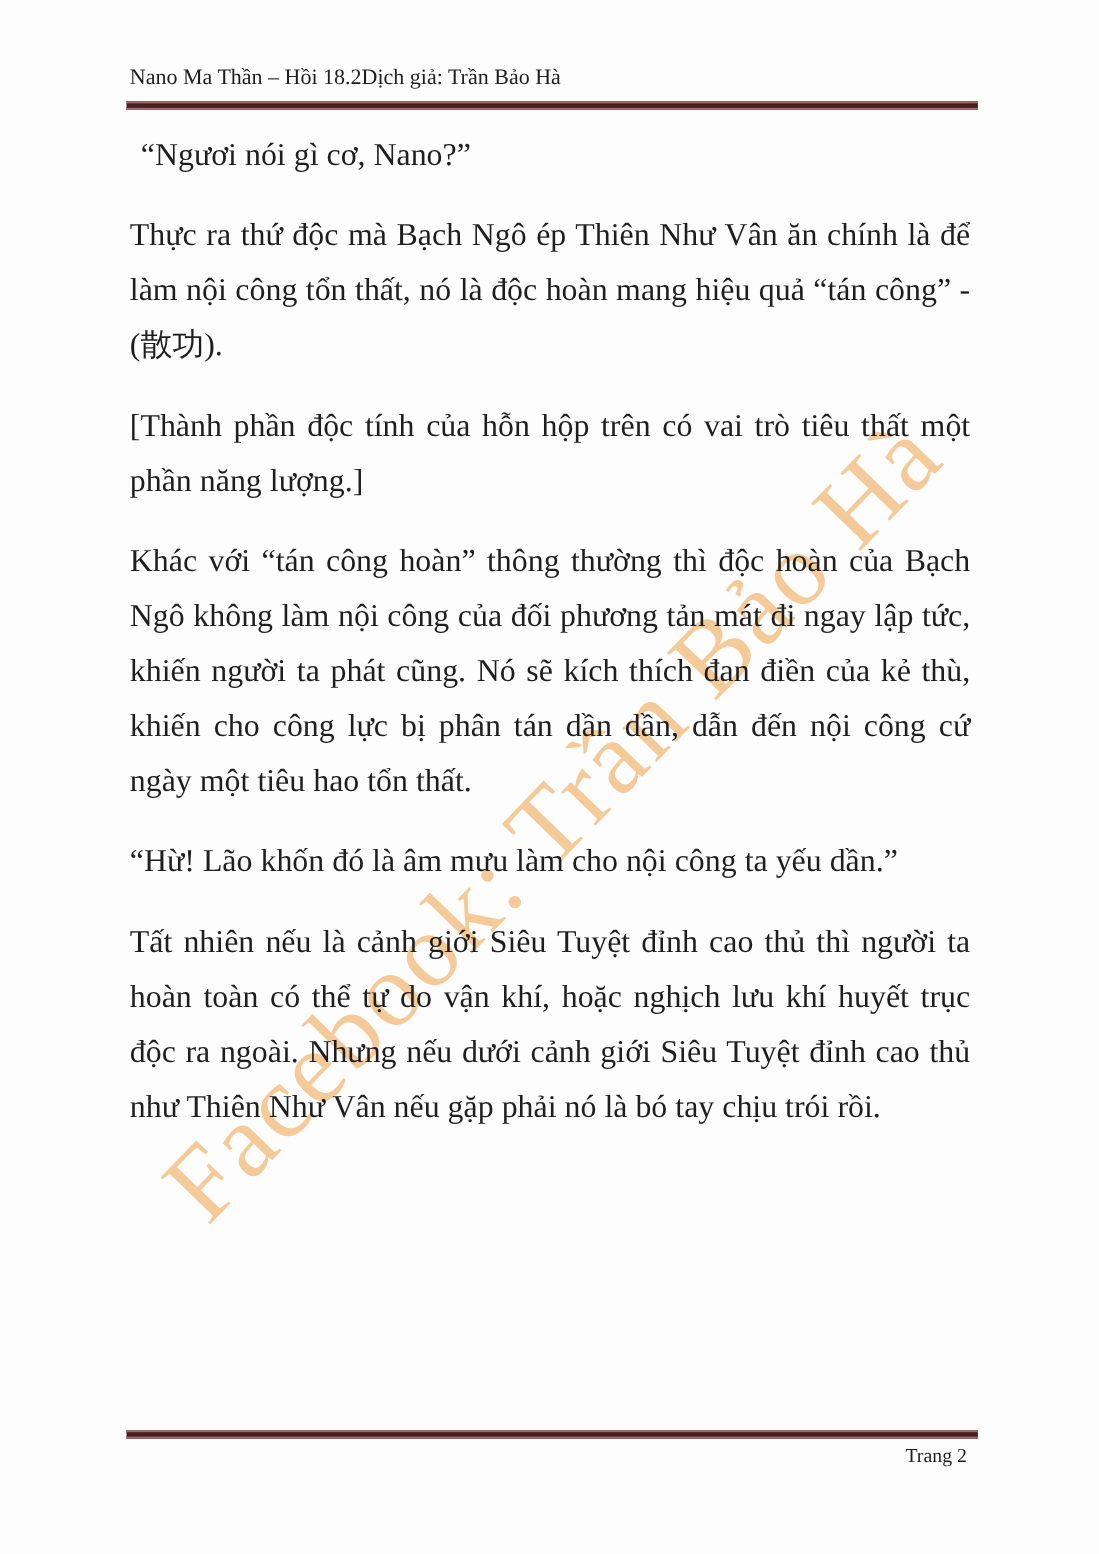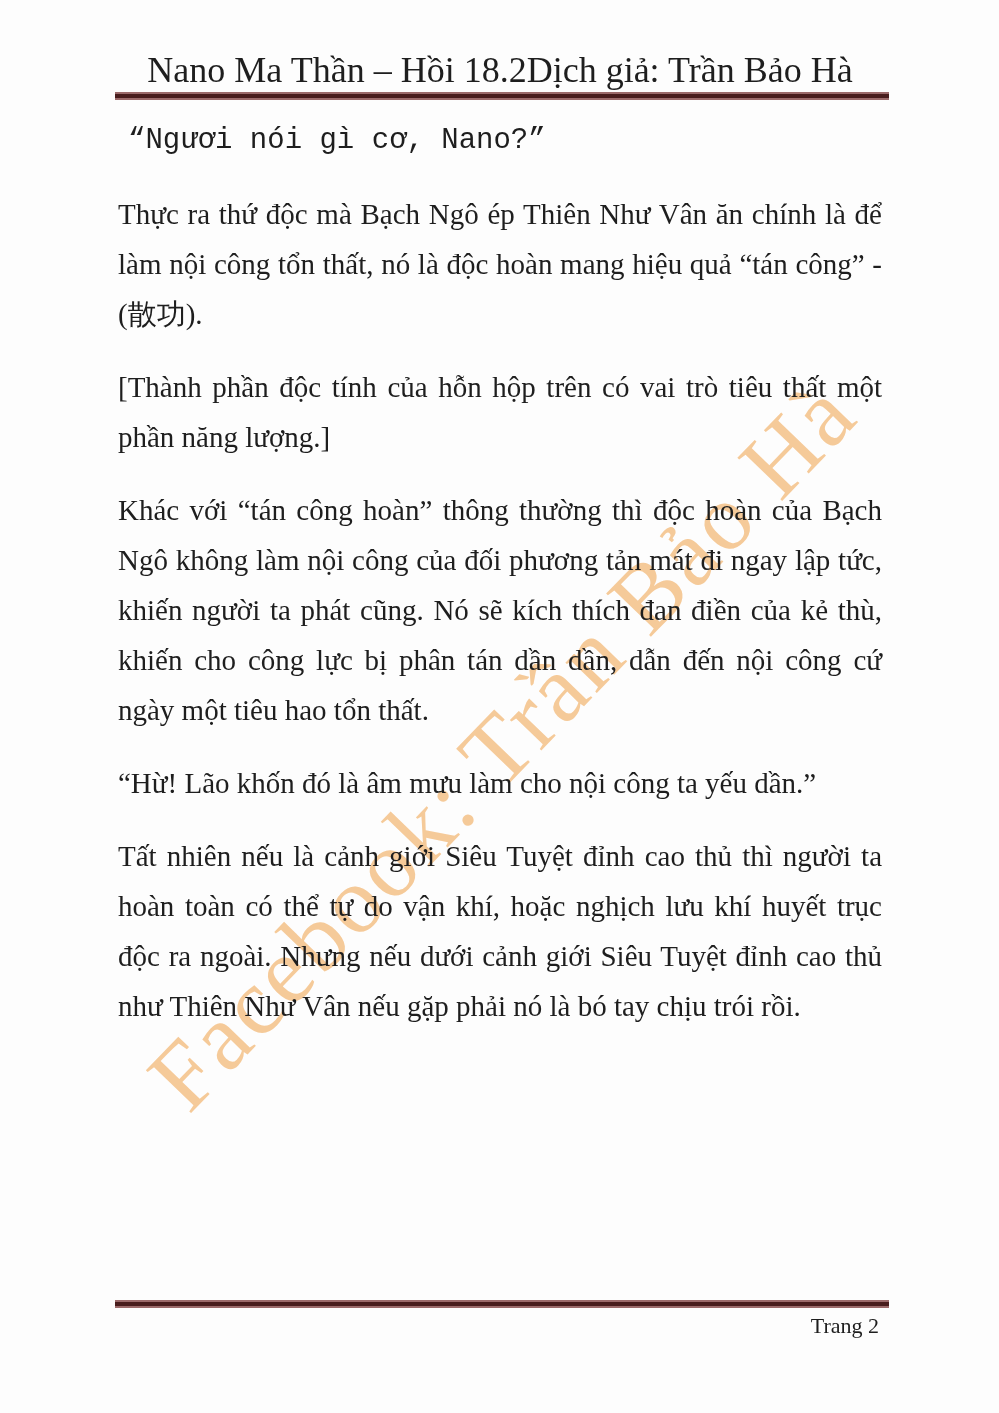--- a/index.html
+++ b/index.html
@@ -30,22 +30,22 @@
     opacity: 0.9;
     z-index: 1;
     pointer-events: none;
   }
   .header {
     position: absolute;
     top: 52px;
     left: 118px;
     right: 117px;
     display: flex;
-    justify-content: center;
-    font-size: 36px;
+    justify-content: flex-start;
+    font-size: 20px;
     line-height: 36px;
     z-index: 2;
   }
   .rule {
     position: absolute;
     left: 115px;
     right: 110px;
     height: 8px;
     background: #481d1d;
     border-top: 2px solid #9b6a6a;
@@ -59,26 +59,26 @@
     position: absolute;
     top: 116px;
     left: 118px;
     right: 117px;
     z-index: 2;
     font-size: 29px;
     line-height: 50px;
     text-align: justify;
   }
   .para { margin: 0 0 23px 0; }
-  .para-indent { padding-left: 10px; font-family: Liberation Mono, monospace; }
+  .para-indent { padding-left: 10px; }
   .page-number {
     position: absolute;
     top: 1313px;
     right: 120px;
-    font-size: 22px;
+    font-size: 18px;
     z-index: 2;
   }
 </style>
 </head>
 <body>
 
 <div class="page">
 
   <div class="watermark">Facebook: Trần Bảo Hà</div>
 

